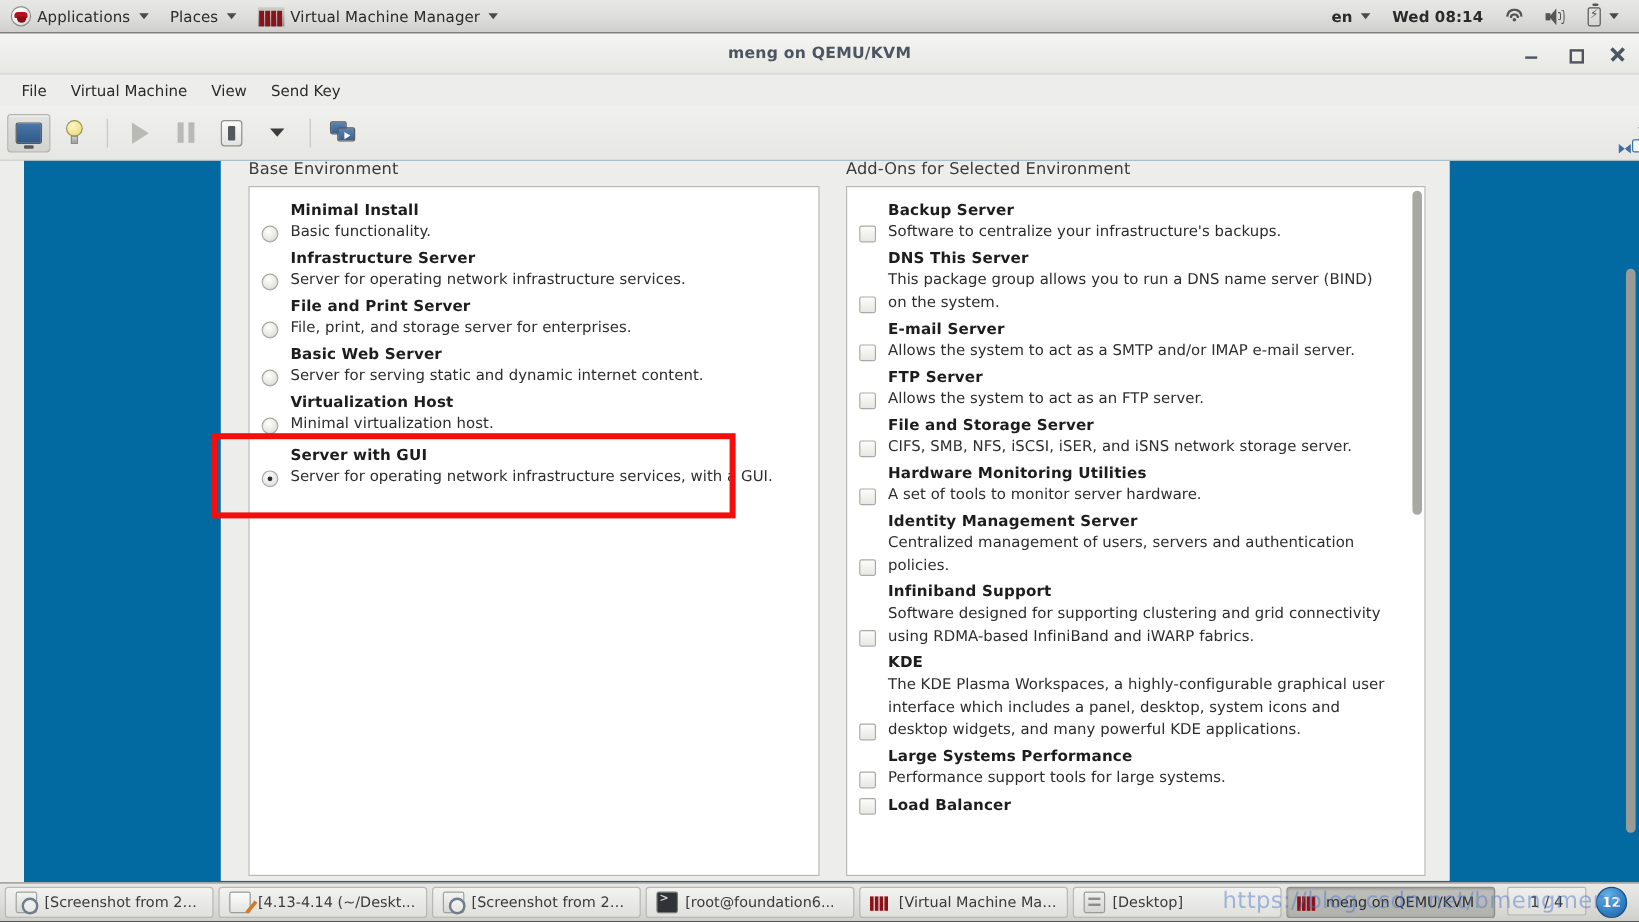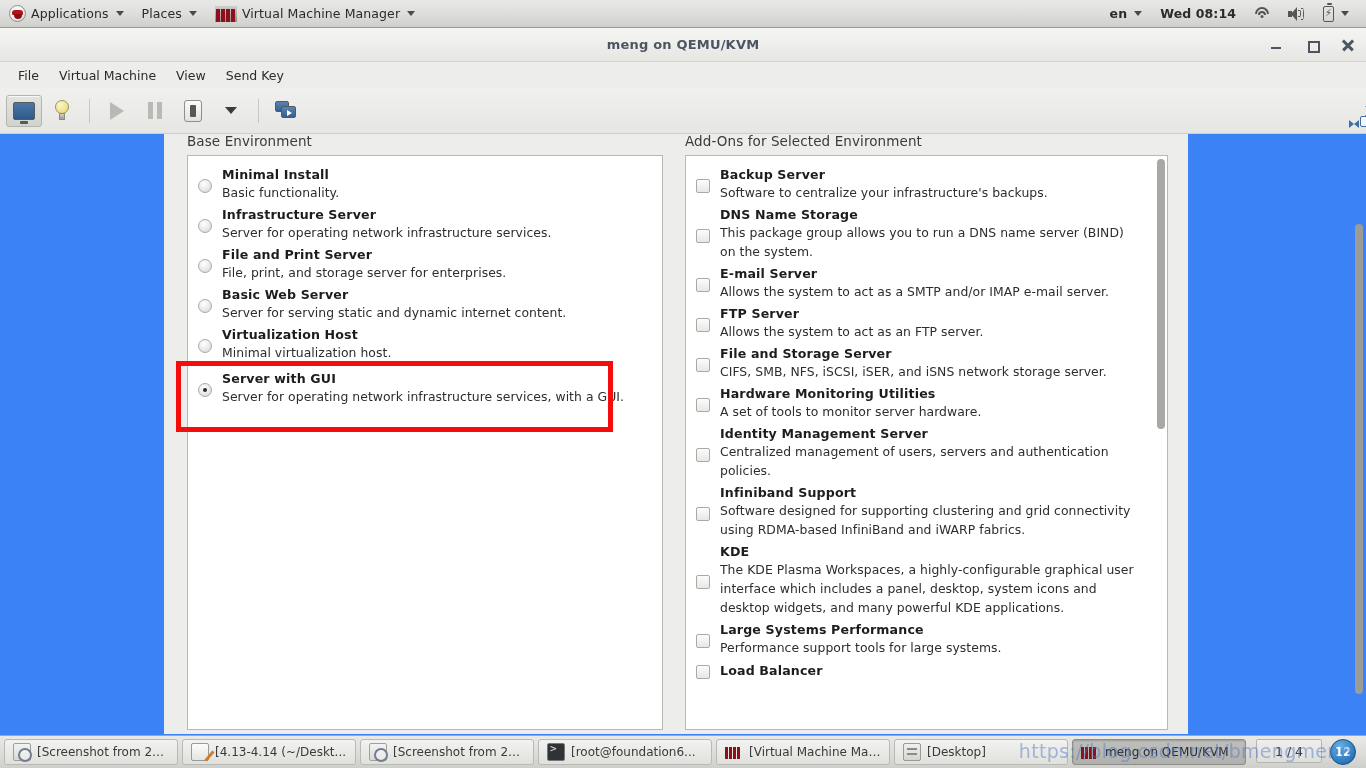--- a/index.html
+++ b/index.html
@@ -202,21 +202,21 @@
   .fullscr-ico .ar {
     position: absolute; width: 0; height: 0;
   }
   .fullscr-ico .up    { left: 11px; top: 0;  border-left:4px solid transparent; border-right:4px solid transparent; border-bottom:5px solid #3f6ea5; }
   .fullscr-ico .down  { left: 11px; bottom: 0; border-left:4px solid transparent; border-right:4px solid transparent; border-top:5px solid #3f6ea5; }
   .fullscr-ico .left  { left: 0;  top: 9px; border-top:4px solid transparent; border-bottom:4px solid transparent; border-right:5px solid #3f6ea5; }
   .fullscr-ico .right { right: 0; top: 9px; border-top:4px solid transparent; border-bottom:4px solid transparent; border-left:5px solid #3f6ea5; }
 
   
   .vm-viewport {
-    flex: 1 1 auto; position: relative; background: #3b82f6; overflow: hidden;
+    flex: 1 1 auto; position: relative; background: #0369a1; overflow: hidden; margin-left: 20px;
   }
   .guest-screen {
     position: absolute; left: 164px; top: 0; width: 1024px; height: 600px;
     background: #ededeb; overflow: hidden;
   }
   .outer-scroll {
     position: absolute; right: 3px; top: 90px; width: 8px; height: 470px;
     background: transparent;
   }
   .outer-scroll .thumb {
@@ -233,21 +233,21 @@
   }
   .col-head.left  { left: 23px;  top: -1px; }
   .col-head.right { left: 521px; top: -1px; }
   .listbox {
     position: absolute; top: 21px; background: #fff;
     border: 1px solid #b8b8b4; overflow: hidden;
   }
   .listbox.left  { left: 23px;  width: 476px; height: 575px; }
   .listbox.right { left: 521px; width: 483px; height: 575px; }
 
-  .opt { display: flex; align-items: center; padding: 4px 0 0 0; }
+  .opt { display: flex; align-items: flex-end; padding: 4px 0 0 0; }
   .opt-ctrl { flex: 0 0 34px; display: flex; justify-content: center; padding-top: 4px; }
   .opt-body { flex: 1 1 auto; padding-right: 16px; }
   .opt-title {
     font-size: 12.6px; font-weight: bold; color: #1d1d1d; line-height: 17px;
     letter-spacing: .15px;
   }
   .opt-desc {
     font-size: 12.4px; color: #2d2d2d; line-height: 19px; letter-spacing: .05px;
   }
   .radio {
@@ -562,21 +562,21 @@
                 <div class="opt-body">
                   <div class="opt-title">Backup Server</div>
                   <div class="opt-desc">Software to centralize your infrastructure's backups.</div>
                 </div>
               </div>
               <div class="opt">
                 <div class="opt-ctrl">
                     <span class="checkbox"></span>
                   </div>
                 <div class="opt-body">
-                  <div class="opt-title">DNS Name Storage</div>
+                  <div class="opt-title">DNS This Server</div>
                   <div class="opt-desc">This package group allows you to run a DNS name server (BIND) on the system.</div>
                 </div>
               </div>
               <div class="opt">
                 <div class="opt-ctrl">
                     <span class="checkbox"></span>
                   </div>
                 <div class="opt-body">
                   <div class="opt-title">E-mail Server</div>
                   <div class="opt-desc">Allows the system to act as a SMTP and/or IMAP e-mail server.</div>

